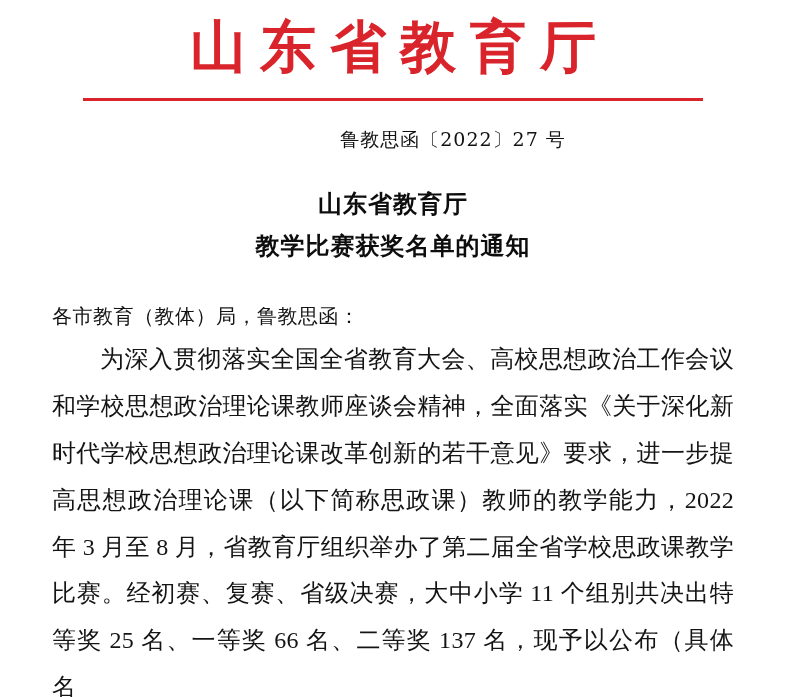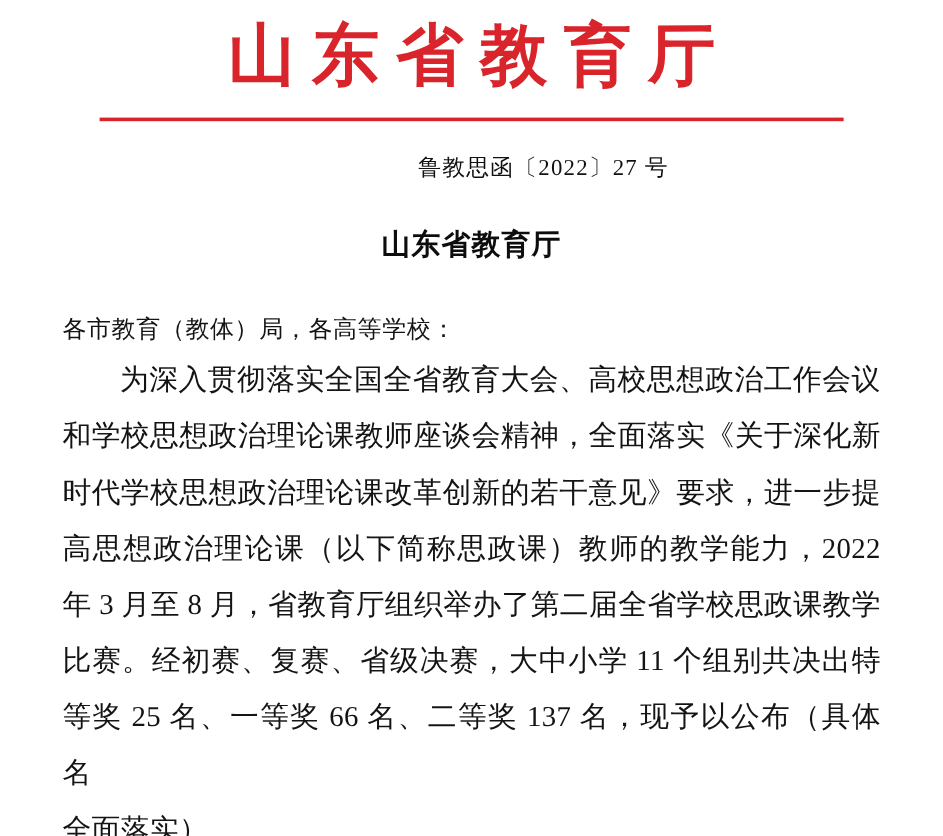--- a/index.html
+++ b/index.html
@@ -40,21 +40,20 @@
     width: 620px;
     height: 3px;
     background: #d8242a;
   }
   .doc-number {
     margin-top: 26px;
     text-align: center;
     font-size: 19px;
     letter-spacing: 1px;
     color: #111;
-    font-family: Liberation Serif, serif;
   }
   .doc-number-inner {
     display: inline-block;
     transform: translateX(60px);
     white-space: nowrap;
   }
   .title-block {
     margin-top: 30px;
     text-align: center;
   }
@@ -96,21 +95,22 @@
     <div class="masthead-title">山东省教育厅</div>
     <div class="masthead-rule"></div>
   </div>
 
   <div class="doc-number">
     <span class="doc-number-inner">鲁教思函〔2022〕27 号</span>
   </div>
 
   <div class="title-block">
     <div class="title-line">山东省教育厅</div>
+    <div class="title-line">教学比赛获奖名单的通知</div>
   </div>
 
   <div class="body-block">
-    <div class="salutation">各市教育（教体）局，各高等学校：</div>
+    <div class="salutation">各市教育（教体）局，鲁教思函：</div>
     <div class="para">为深入贯彻落实全国全省教育大会、高校思想政治工作会议和学校思想政治理论课教师座谈会精神，全面落实《关于深化新时代学校思想政治理论课改革创新的若干意见》要求，进一步提高思想政治理论课（以下简称思政课）教师的教学能力，2022 年 3 月至 8 月，省教育厅组织举办了第二届全省学校思政课教学比赛。经初赛、复赛、省级决赛，大中小学 11 个组别共决出特等奖 25 名、一等奖 66 名、二等奖 137 名，现予以公布（具体名</div>
     <div class="para para-cont">全面落实）。</div>
   </div>
 
 </div>
 
 </body></html>

